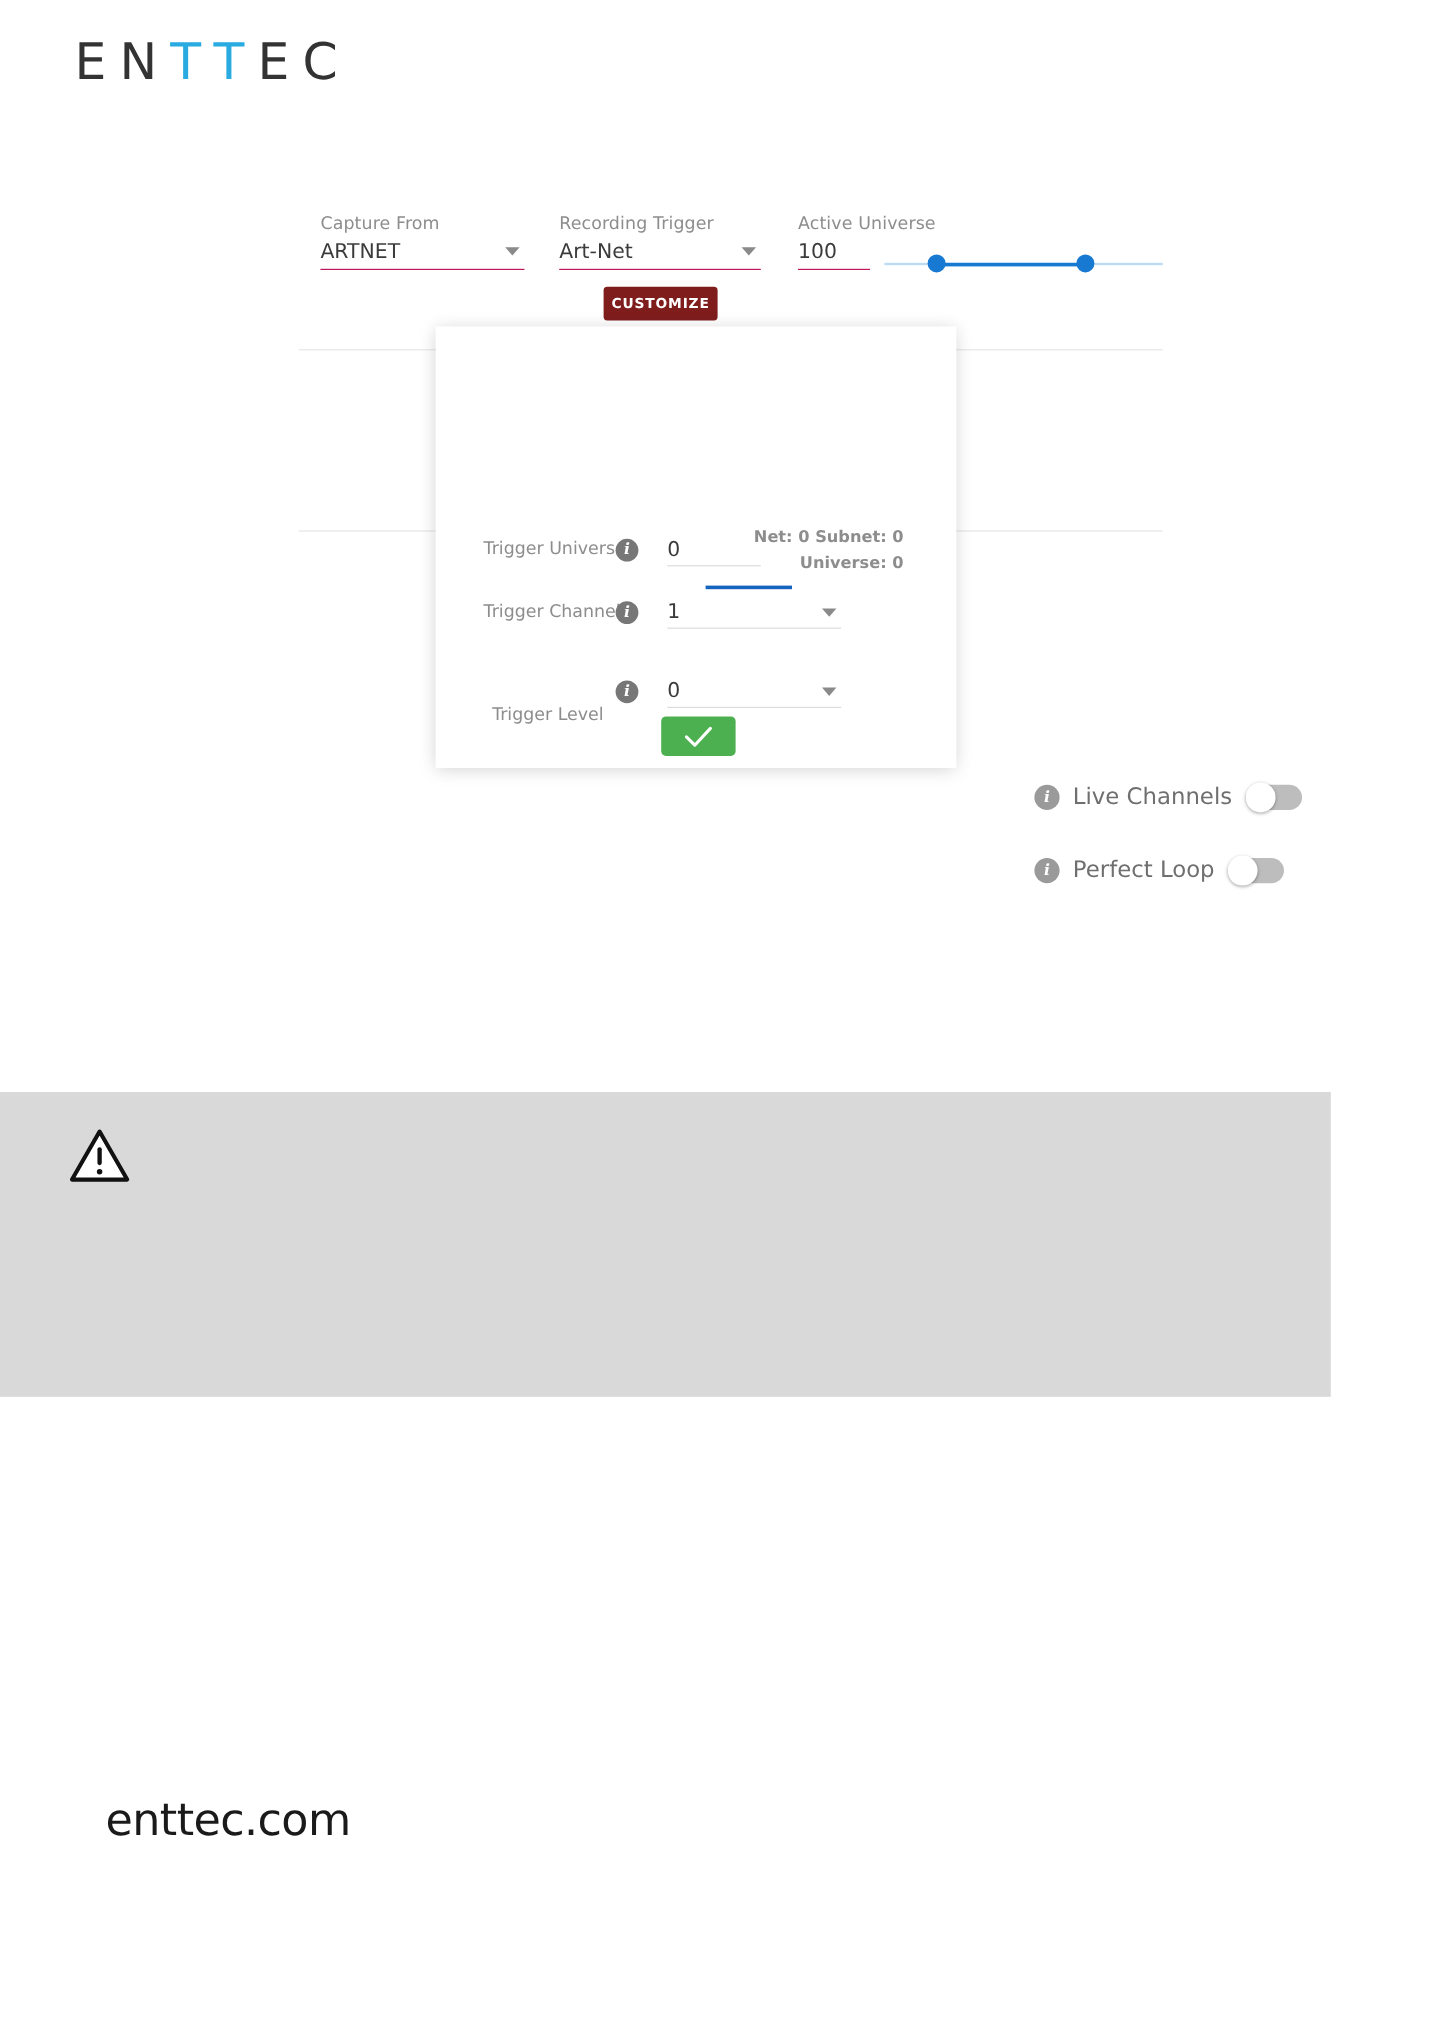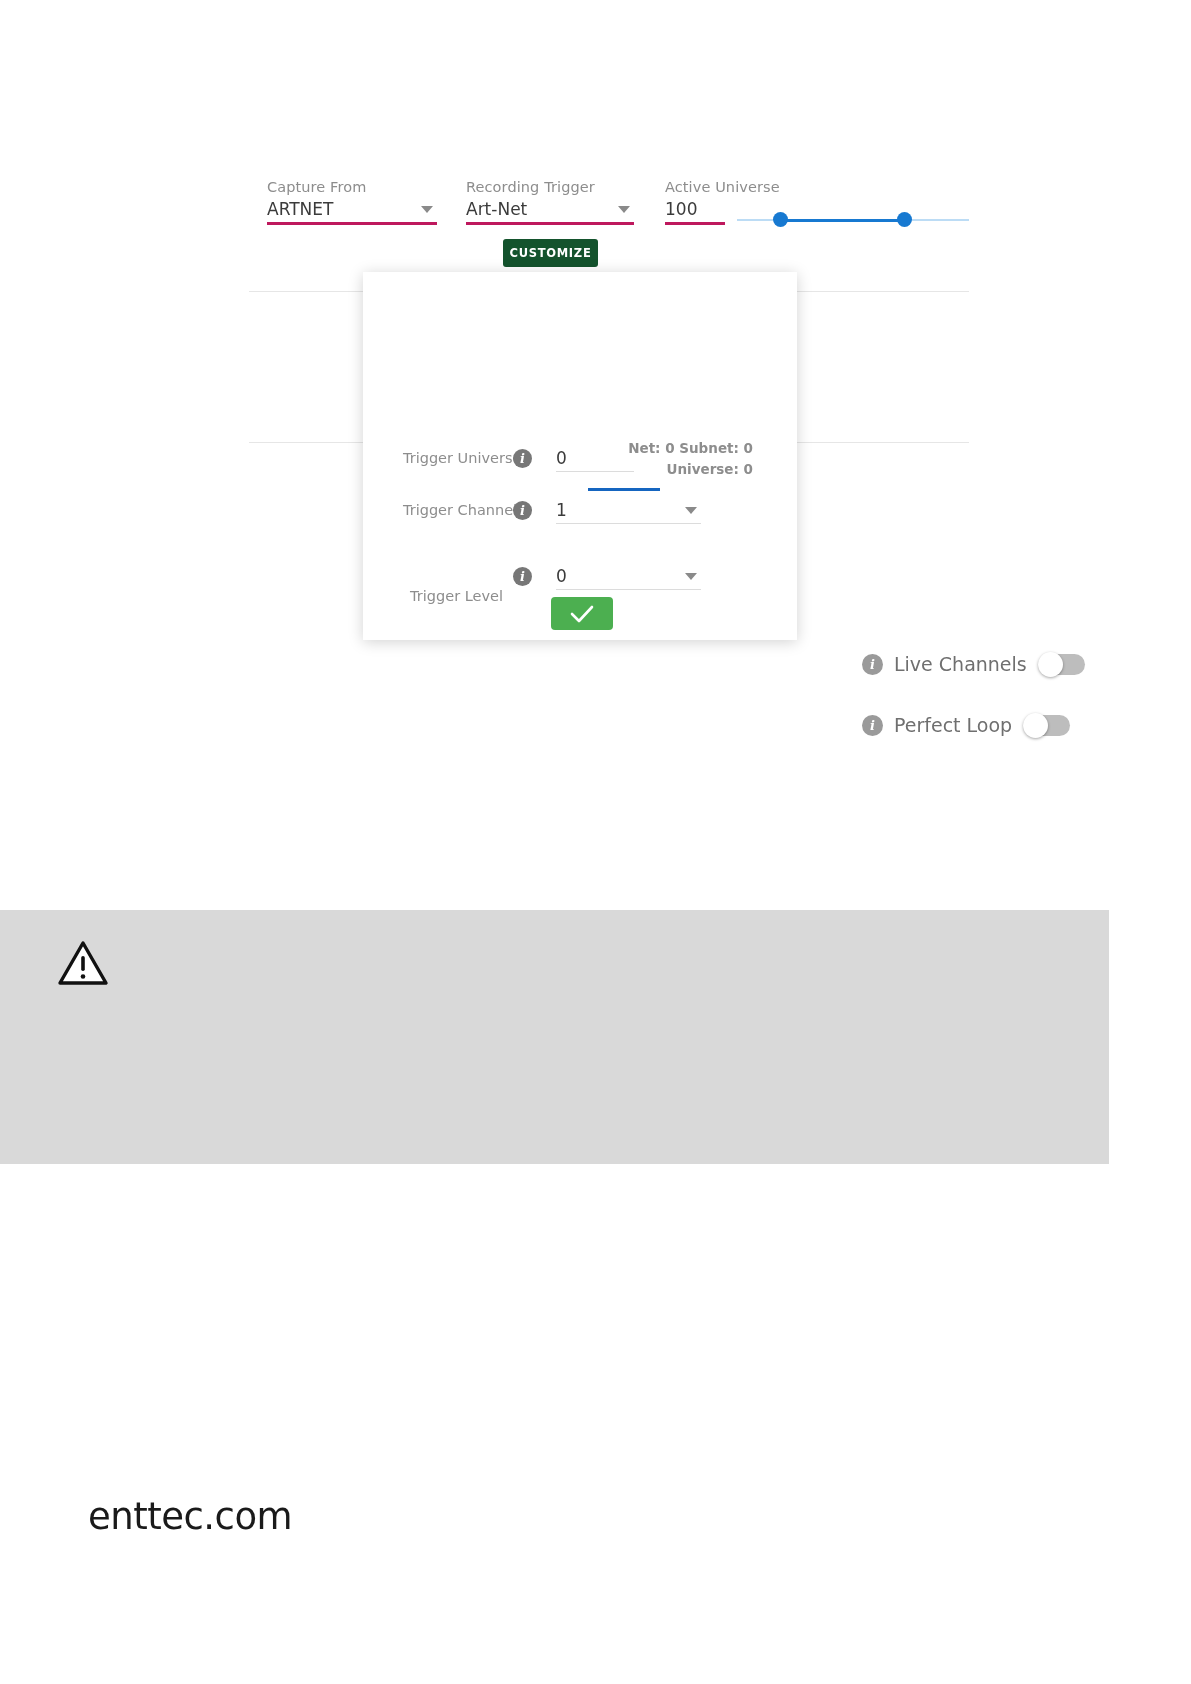--- a/index.html
+++ b/index.html
@@ -32,21 +32,21 @@
   .field { position: absolute; }
   .field-label {
     font-size: 14.5px;
     color: #8d8d8d;
     font-family: "DejaVu Sans", sans-serif;
     letter-spacing: .1px;
     white-space: nowrap;
   }
   .field-control {
     position: relative;
-    border-bottom: 3px solid #be185d;
+    border-bottom: 1px solid #be185d;
     height: 30px;
     display: flex;
     align-items: center;
   }
   .field-value {
     font-size: 17px;
     color: #3b3b3b;
     font-family: "DejaVu Sans", sans-serif;
     white-space: nowrap;
   }
@@ -93,21 +93,21 @@
     background: #1779d1;
   }
   .slider .knob.k1 { left: 36px; }
   .slider .knob.k2 { left: 160px; }
 
   
   .customize-btn {
     position: absolute;
     left: 503px; top: 89px;
     width: 95px; height: 28px;
-    background: #14532d;
+    background: #7f1d1d;
     border: none;
     border-radius: 3px;
     color: #ffffff;
     font-size: 11.5px;
     font-weight: bold;
     letter-spacing: .7px;
     font-family: "DejaVu Sans", sans-serif;
     cursor: pointer;
   }
 
@@ -267,20 +267,23 @@
     color: #1a1a1a;
     font-family: "DejaVu Sans", sans-serif;
     letter-spacing: -.5px;
   }
 </style>
 </head>
 <body>
 
 <div class="page">
 
+  <div class="logo">
+    <span class="dark">EN</span><span class="cyan">TT</span><span class="dark">EC</span>
+  </div>
 
   <div class="shot">
 
     <div class="rule" id="rule-1"></div>
     <div class="rule" id="rule-2"></div>
 
     <div class="field" id="capture-from">
       <div class="field-label">Capture From</div>
       <div class="field-control">
         <span class="field-value">ARTNET</span>

